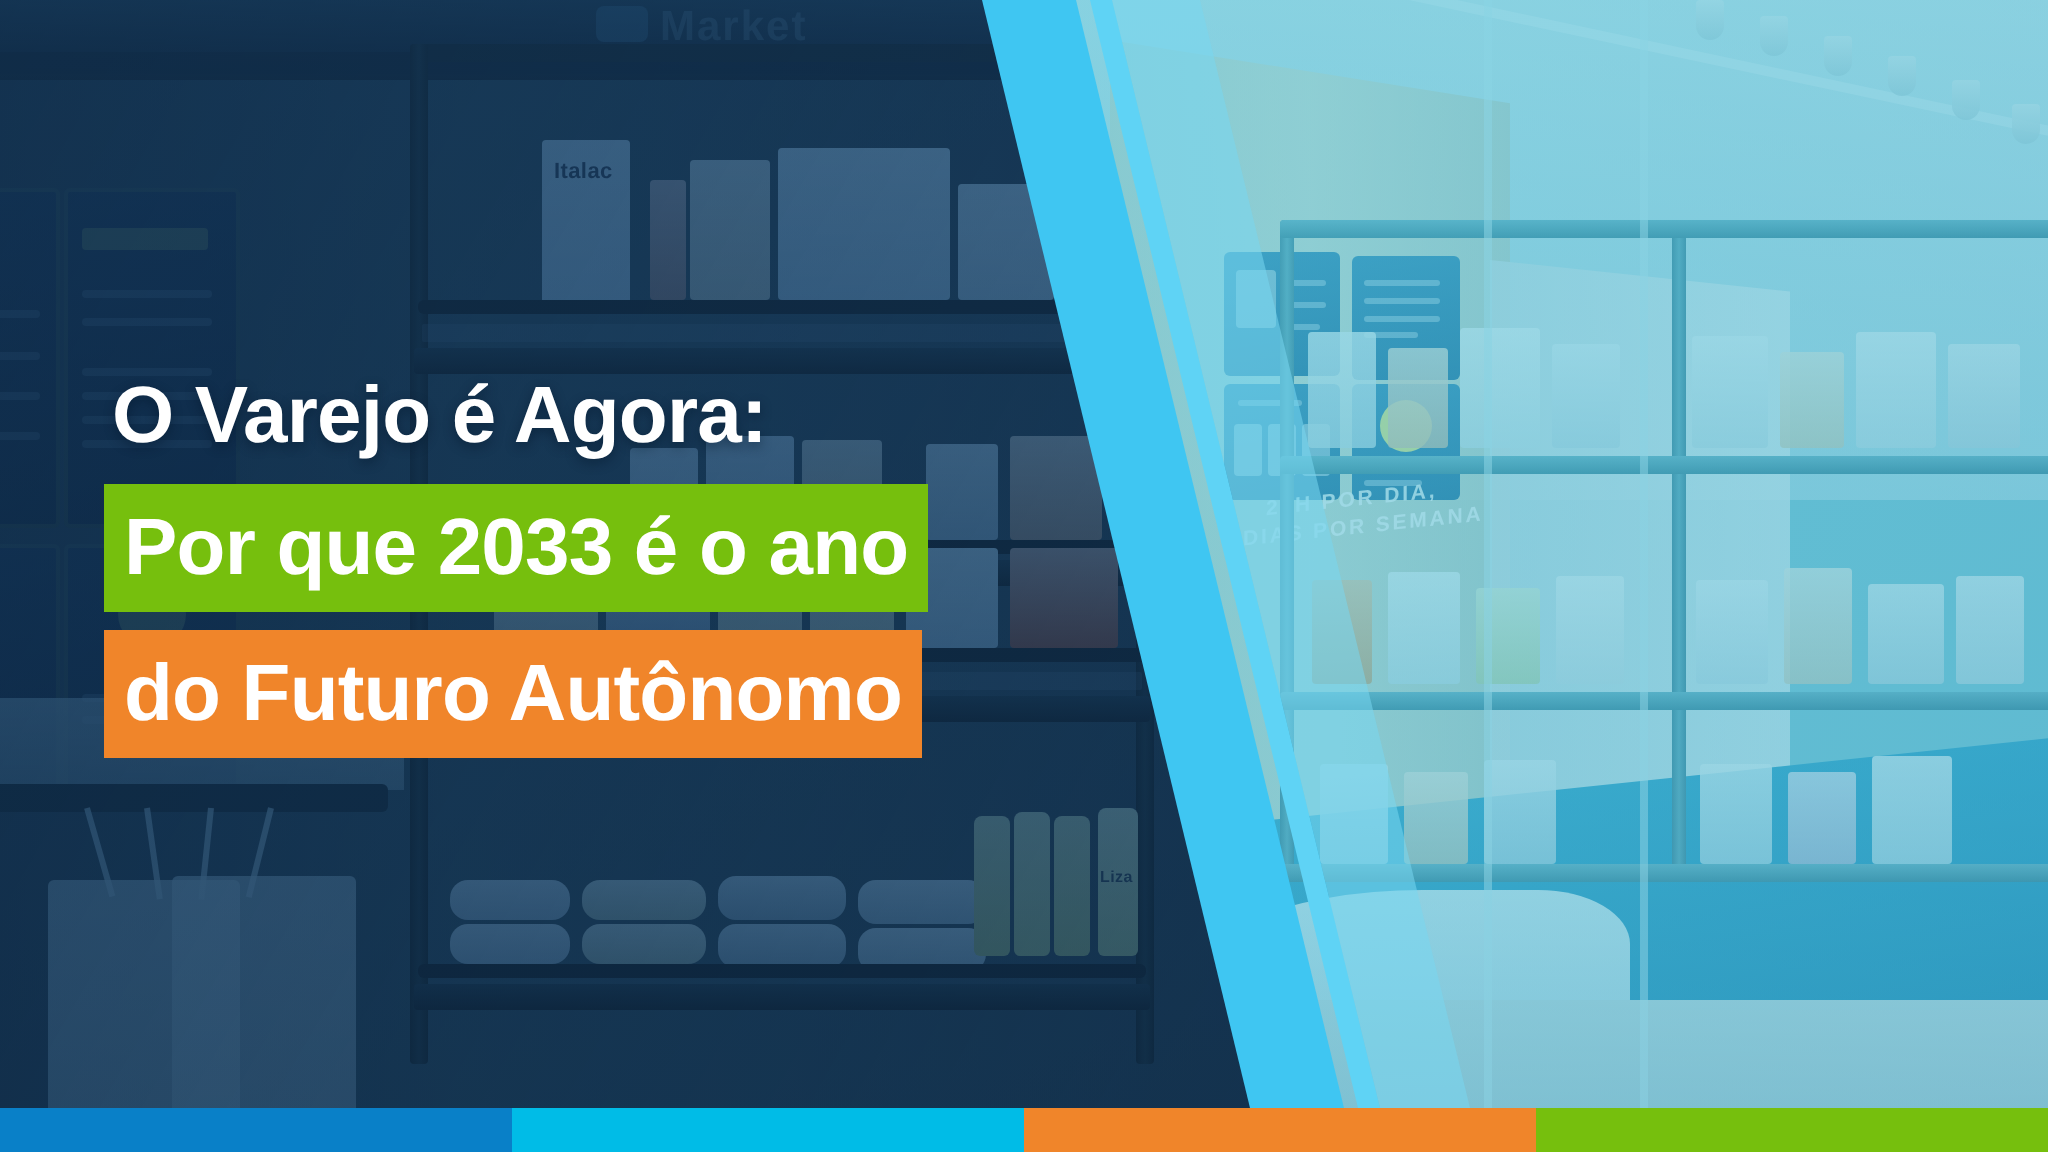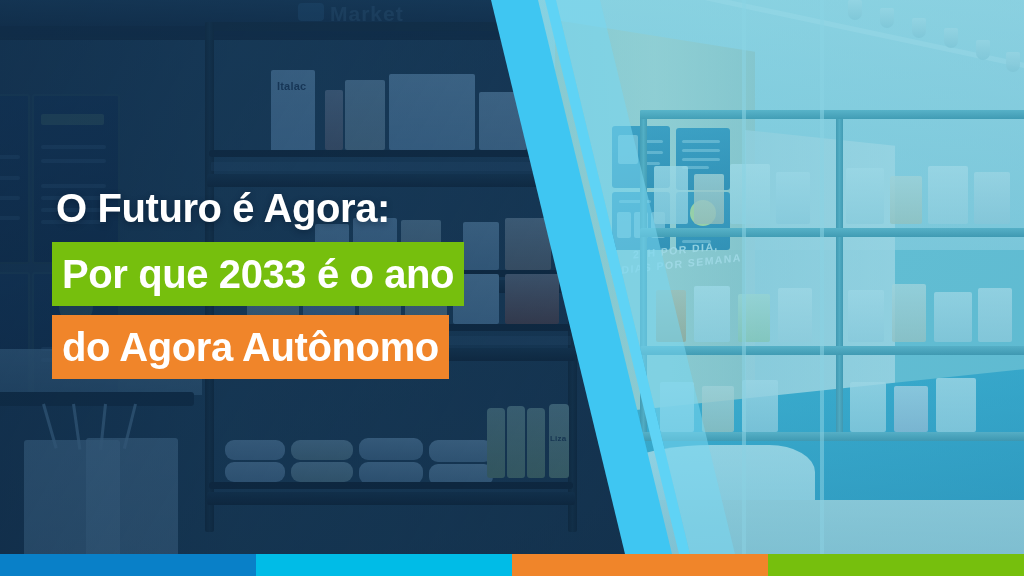--- a/index.html
+++ b/index.html
@@ -454,24 +454,24 @@
     <div class="tint-right"></div>
   </div>
 
   <div class="stripe">
     <div class="s-soft"></div>
     <div class="s-thin"></div>
     <div class="s-main"></div>
   </div>
 
   <div class="headline">
-    <span class="hl-line1">O Futuro é Agora:</span>
+    <span class="hl-line1">O Varejo é Agora:</span>
     <span class="hl-band hl-green" style="background: rgb(118, 191, 13);">Por que 2033 é o ano</span>
     <br>
-    <span class="hl-band hl-orange" style="background: rgb(240, 133, 42);">do Agora Autônomo</span>
+    <span class="hl-band hl-orange" style="background: rgb(240, 133, 42);">do Futuro Autônomo</span>
   </div>
 
   <div class="colorbar">
     <div style="background: rgb(9, 128, 200);"></div>
     <div style="background: rgb(0, 188, 231);"></div>
     <div style="background: rgb(240, 133, 42);"></div>
     <div style="background: rgb(118, 191, 13);"></div>
   </div>
 
 </div>

